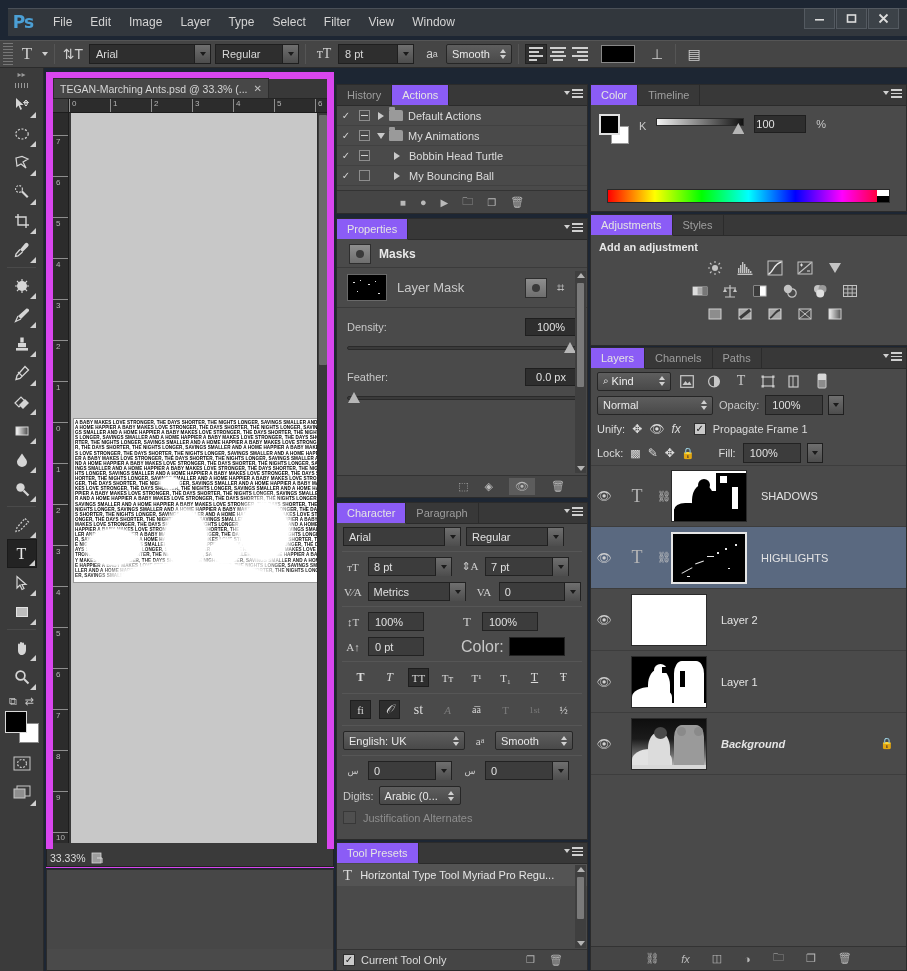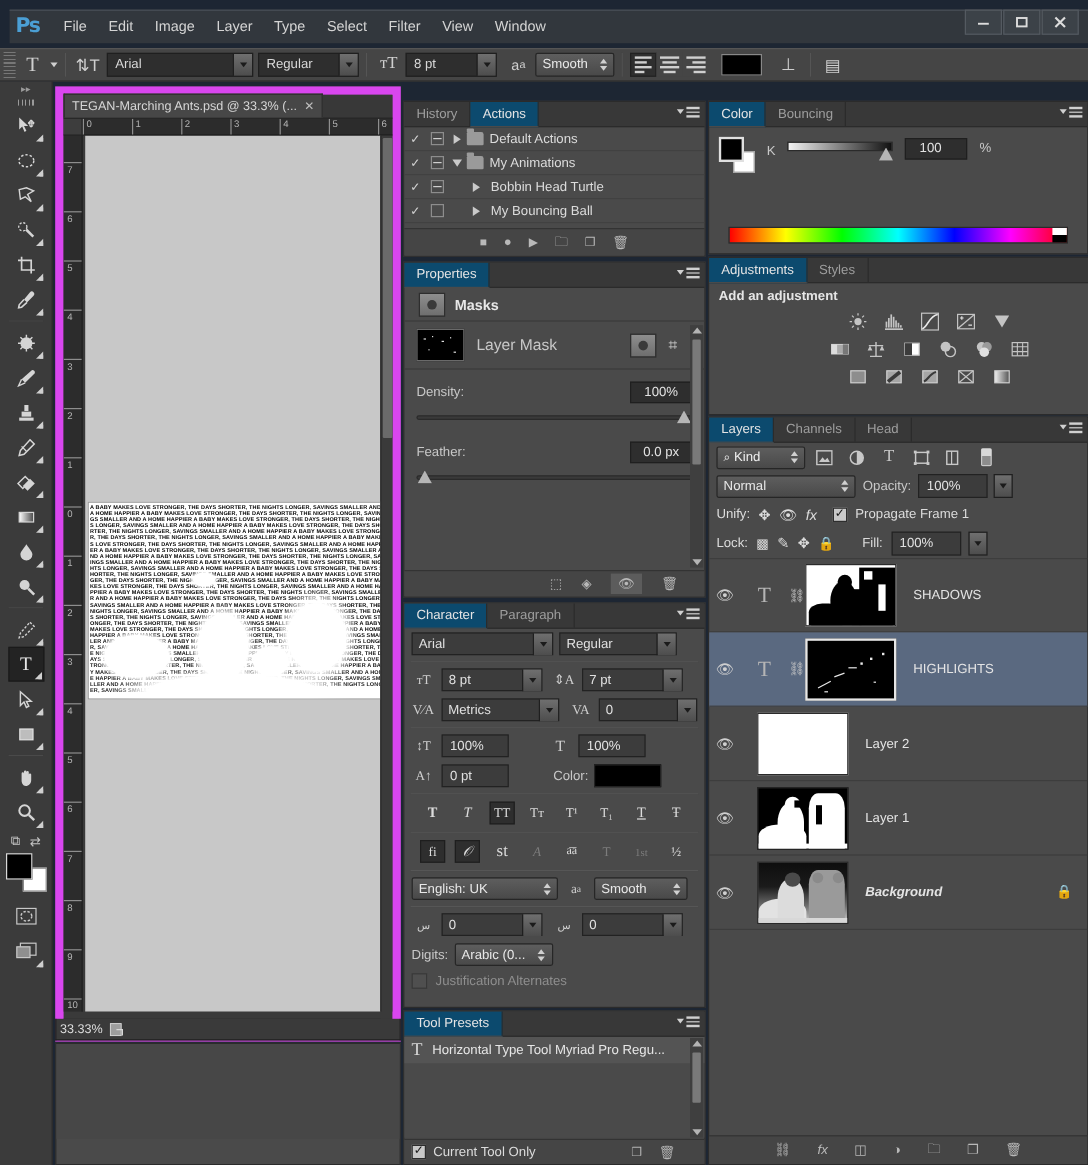--- a/index.html
+++ b/index.html
@@ -117,21 +117,21 @@
 
   
   .timeline{position:absolute;left:46px;top:869px;width:288px;height:102px;background:#3f3f3f;border:1px solid #242424;}
 
   
   .panel{position:absolute;background:#4a4a4a;border:1px solid #2b2b2b;}
   .panel-tabs{height:21px;background:#383838;display:flex;align-items:stretch;position:relative;
     border-bottom:1px solid #2b2b2b;}
   .ptab{display:flex;align-items:center;padding:0 10px;font-size:11px;color:#9e9e9e;
     border-right:1px solid #2b2b2b;}
-  .ptab.active{background:#0c4a6e;color:#e4e4e4;border-bottom:1px solid #4a4a4a;margin-bottom:-1px;}
+  .ptab.active{background:#8b5cf6;color:#e4e4e4;border-bottom:1px solid #4a4a4a;margin-bottom:-1px;}
   .pmenu{position:absolute;right:4px;top:4px;display:flex;align-items:center;gap:2px;}
   .pmenu .ca{width:0;height:0;border-left:3px solid transparent;border-right:3px solid transparent;
     border-top:4px solid #d0d0d0;}
   .pmenu .lines{display:flex;flex-direction:column;gap:2px;}
   .pmenu .lines i{width:11px;height:1.5px;background:#d0d0d0;display:block;}
   .panel-body{background:#4a4a4a;}
   .panel-footer{height:24px;background:#454545;border-top:1px solid #333;display:flex;
     align-items:center;justify-content:center;gap:14px;color:#b9b9b9;font-size:12px;}
 
   
@@ -805,21 +805,21 @@
     <div class="char-row">
       <span class="chr-icon">↕T</span>
       <span class="chr-field" style="width:56px;">100%</span>
       <span class="chr-icon" style="margin-left:28px;font-size:13px;">T</span>
       <span class="chr-field" style="width:56px;">100%</span>
     </div>
 
     <div class="char-row">
       <span class="chr-icon">A↑</span>
       <span class="chr-field" style="width:56px;">0 pt</span>
-      <span style="margin-left:32px;font-size:11px;">Color:</span>
+      <span style="margin-left:32px;font-size:16px;">Color:</span>
       <span style="width:56px;height:19px;background:#000;border:1px solid #222;"></span>
     </div>
     <div class="divider"></div>
 
     <div class="char-row" style="justify-content:center;gap:8px;padding:4px 6px;">
       <span class="sty-btn" style="font-weight:bold;">T</span>
       <span class="sty-btn" style="font-style:italic;">T</span>
       <span class="sty-btn on" style="font-size:11px;">TT</span>
       <span class="sty-btn" style="font-size:11px;">Tт</span>
       <span class="sty-btn" style="font-size:11px;">T¹</span>
@@ -919,41 +919,41 @@
       <span style="margin-left:auto;display:flex;gap:14px;padding-right:18px;">
         <span style="font-size:10px;color:#b4b4b4;">❐</span>
         <span style="font-size:11px;color:#b4b4b4;">🗑</span>
       </span>
     </div>
   </div>
 
   <div class="panel" style="left:590px;top:84px;width:317px;height:128px;">
     <div class="panel-tabs">
       <div class="ptab active">Color</div>
-      <div class="ptab">Bouncing</div>
+      <div class="ptab">Timeline</div>
       <div class="pmenu">
           <i class="ca"></i>
           <span class="lines">
             <i></i>
             <i></i>
             <i></i>
           </span>
         </div>
     </div>
     <div class="color-body">
       <span class="cc-fgbg">
         <span class="bg"></span>
         <span class="fg"></span>
       </span>
       <span style="margin-top:6px;font-size:11px;">K</span>
       <span style="margin-top:4px;position:relative;">
         <span class="k-track" style="display:block;background:linear-gradient(to right,#f2f2f2,#111);"></span>
         <span class="slider-knob" style="left:76px;top:5px;"></span>
       </span>
-      <span class="prop-field" style="width:52px;margin-top:1px;justify-content:flex-start;padding-left:11px;">100</span>
+      <span class="prop-field" style="width:52px;margin-top:1px;justify-content:flex-start;padding-left:1px;">100</span>
       <span style="margin-top:4px;font-size:11px;">%</span>
     </div>
     <div class="spectrum" style="position:absolute;left:8px;right:8px;bottom:8px;">
       <span class="wb"></span>
     </div>
   </div>
 
   <div class="panel" style="left:590px;top:214px;width:369px;height:132px;">
     <div class="panel-tabs">
       <div class="ptab active">Adjustments</div>
@@ -1088,21 +1088,21 @@
             <rect x="2" y="3" width="12" height="10" fill="url(#g2)" stroke="#d0d0d0" stroke-width="1"></rect>
           </svg>
         </span>
     </div>
   </div>
 
   <div class="panel" style="left:590px;top:347px;width:317px;height:624px;">
     <div class="panel-tabs">
       <div class="ptab active">Layers</div>
       <div class="ptab">Channels</div>
-      <div class="ptab">Head</div>
+      <div class="ptab">Paths</div>
       <div class="pmenu">
           <i class="ca"></i>
           <span class="lines">
             <i></i>
             <i></i>
             <i></i>
           </span>
         </div>
     </div>
 

